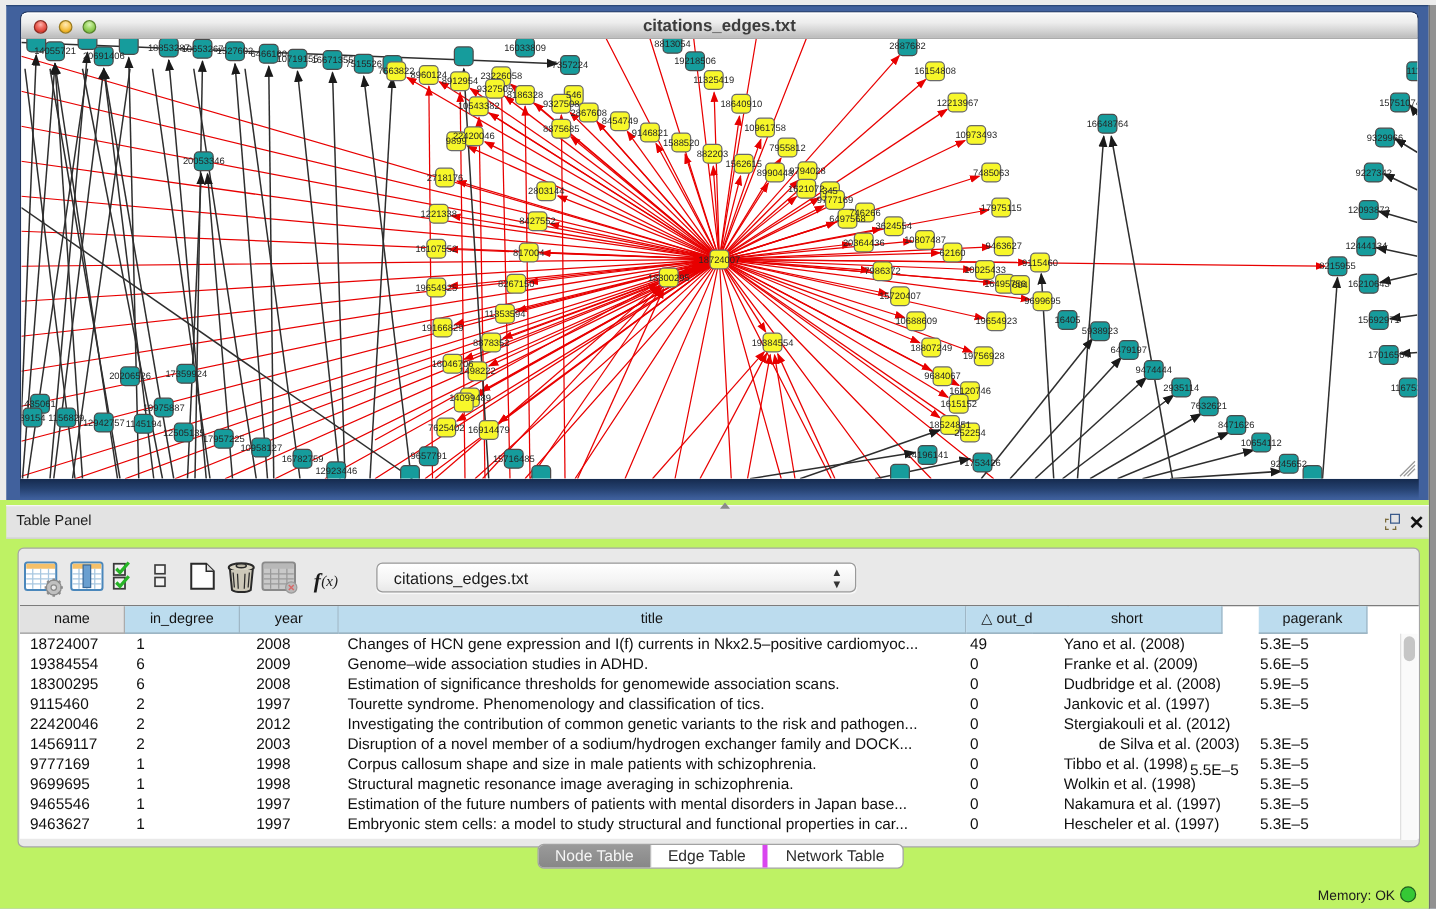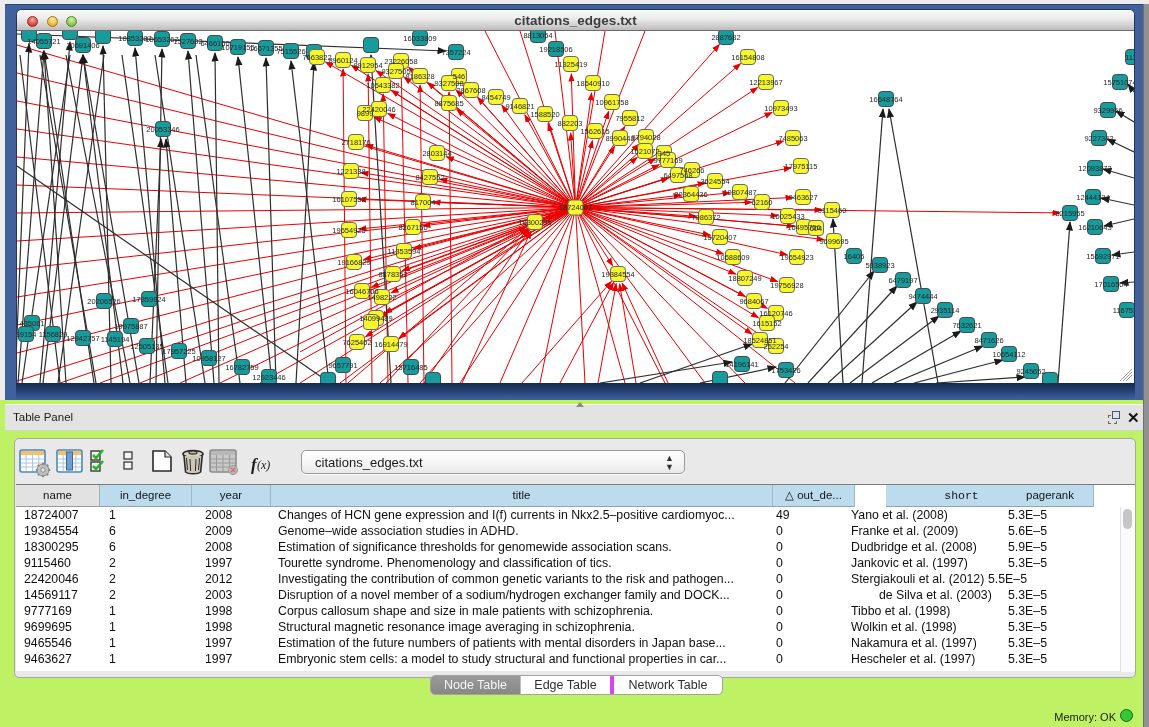--- a/index.html
+++ b/index.html
@@ -589,21 +589,21 @@
         <span class="txt">citations_edges.txt</span>
         <span class="arr">▲<br>▼</span>
       </div>
       <div id="tablearea">
         <div class="hrow">
           <div class="hc gray" style="left:0px;width:84px;">name</div>
           <div class="hc" style="left:84px;width:92px;">in_degree</div>
           <div class="hc" style="left:176px;width:79px;">year</div>
           <div class="hc" style="left:255px;width:502px;">title</div>
           <div class="hc" style="left:757px;width:82px;">△ out_de...</div>
-          <div class="hc" style="left:870px;width:152px;font-family:Liberation Mono, monospace;">short</div>
+          <div class="hc" style="left:810px;width:152px;">short</div>
           <div class="hc" style="left:991px;width:87px;">pagerank</div>
         </div>
         <div class="tbody">
           <div class="tr" style="top:0px;left:0;width:1104px;">
             <span class="td" style="left:8px;width:82px;">18724007</span>
             <span class="td" style="left:93px;width:94px;">1</span>
             <span class="td" style="left:189px;width:72px;">2008</span>
             <span class="td" style="left:262px;width:497px;">Changes of HCN gene expression and I(f) currents in Nkx2.5–positive cardiomyoc...</span>
             <span class="td" style="left:760px;width:72px;">49</span>
             <span class="td" style="left:835px;width:156px;">Yano et al. (2008)</span>
@@ -636,21 +636,21 @@
             <span class="td" style="left:835px;width:156px;">Jankovic et al. (1997)</span>
             <span class="td" style="left:992px;width:100px;">5.3E–5</span>
           </div>
           <div class="tr" style="top:64px;left:0;width:1104px;">
             <span class="td" style="left:8px;width:82px;">22420046</span>
             <span class="td" style="left:93px;width:94px;">2</span>
             <span class="td" style="left:189px;width:72px;">2012</span>
             <span class="td" style="left:262px;width:497px;">Investigating the contribution of common genetic variants to the risk and pathogen...</span>
             <span class="td" style="left:760px;width:72px;">0</span>
             <span class="td" style="left:835px;width:156px;">Stergiakouli et al. (2012)</span>
-            <span class="td" style="left:972px;width:100px;">5.5E–5</span>
+            <span class="td" style="left:936px;width:100px;margin-top:37px;">5.5E–5</span>
           </div>
           <div class="tr" style="top:80px;left:0;width:1104px;">
             <span class="td" style="left:8px;width:82px;">14569117</span>
             <span class="td" style="left:93px;width:94px;">2</span>
             <span class="td" style="left:189px;width:72px;">2003</span>
             <span class="td" style="left:262px;width:497px;">Disruption of a novel member of a sodium/hydrogen exchanger family and DOCK...</span>
             <span class="td" style="left:760px;width:72px;">0</span>
             <span class="td" style="left:835px;width:156px;margin-left:28px;">de Silva et al. (2003)</span>
             <span class="td" style="left:992px;width:100px;">5.3E–5</span>
           </div>

